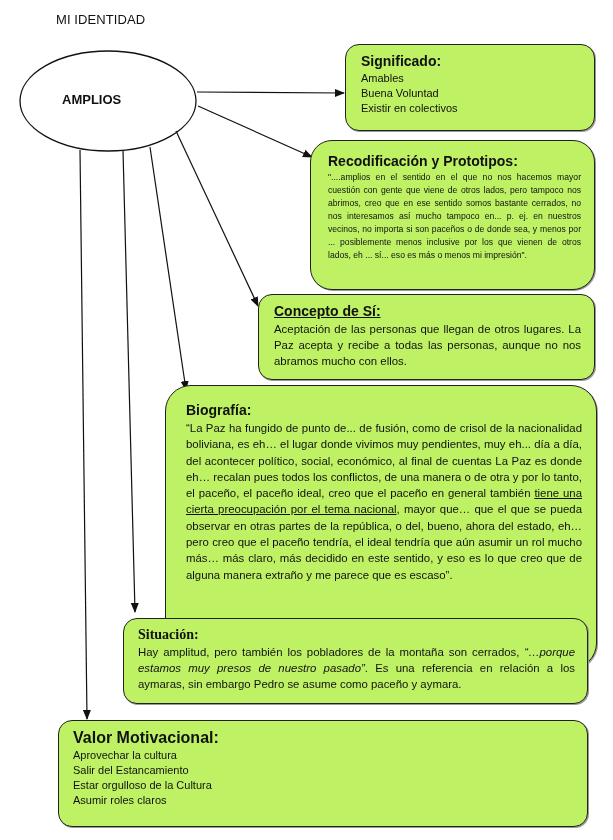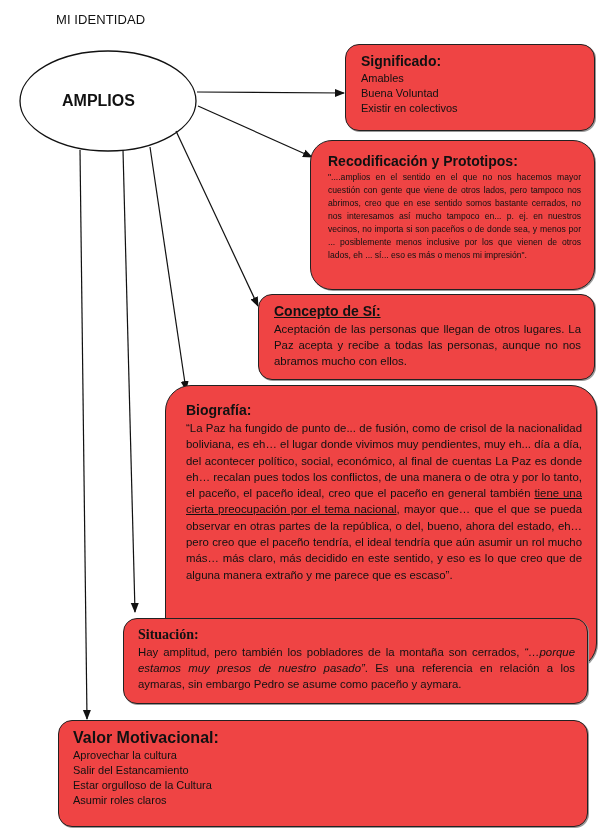--- a/index.html
+++ b/index.html
@@ -1,21 +1,21 @@
 <!DOCTYPE html>
 <html><head>
   <meta charset="utf-8">
   <style>
     html, body { margin: 0; padding: 0; background: #ffffff; }
     body { width: 613px; height: 840px; position: relative; overflow: hidden;
            font-family: "Liberation Sans", sans-serif; color: #111; }
     .page-title { position: absolute; left: 56px; top: 12px; font-size: 13px; font-weight: normal; letter-spacing: 0.1px; }
     svg.connectors { position: absolute; left: 0; top: 0; width: 613px; height: 840px; }
-    .ellipse-label { position: absolute; left: 62px; top: 92px; width: 100px; font-size: 16px; font-weight: bold; }
-    .box { position: absolute; box-sizing: border-box; border: 1.5px solid #222; background: #ef4444;
+    .ellipse-label { position: absolute; left: 62px; top: 92px; width: 100px; font-size: 13px; font-weight: bold; }
+    .box { position: absolute; box-sizing: border-box; border: 1.5px solid #222; background: #bef264;
            box-shadow: 1px 1px 0 #999; }
     .box .title { font-weight: bold; display: block; }
     .box .line { display: block; }
     .just { text-align: justify; }
     #b-sig { left: 345px; top: 44px; width: 250px; height: 87px; border-radius: 14px; padding: 7px 0 0 15px; font-size: 11px; line-height: 15px; }
     #b-sig .title { font-size: 14px; line-height: 18px; margin-bottom: 1px; }
     #b-rec { left: 310px; top: 140px; width: 285px; height: 150px; border-radius: 22px; padding: 11px 13px 0 17px; font-size: 8.6px; line-height: 13px; }
     #b-rec .title { font-size: 14px; line-height: 18px; margin-bottom: 1px; }
     #b-con { left: 258px; top: 294px; width: 337px; height: 86px; border-radius: 14px; padding: 7px 13px 0 15px; font-size: 11.4px; line-height: 16px; }
     #b-con .title { font-size: 14px; line-height: 18px; margin-bottom: 1px; text-decoration: underline; }

